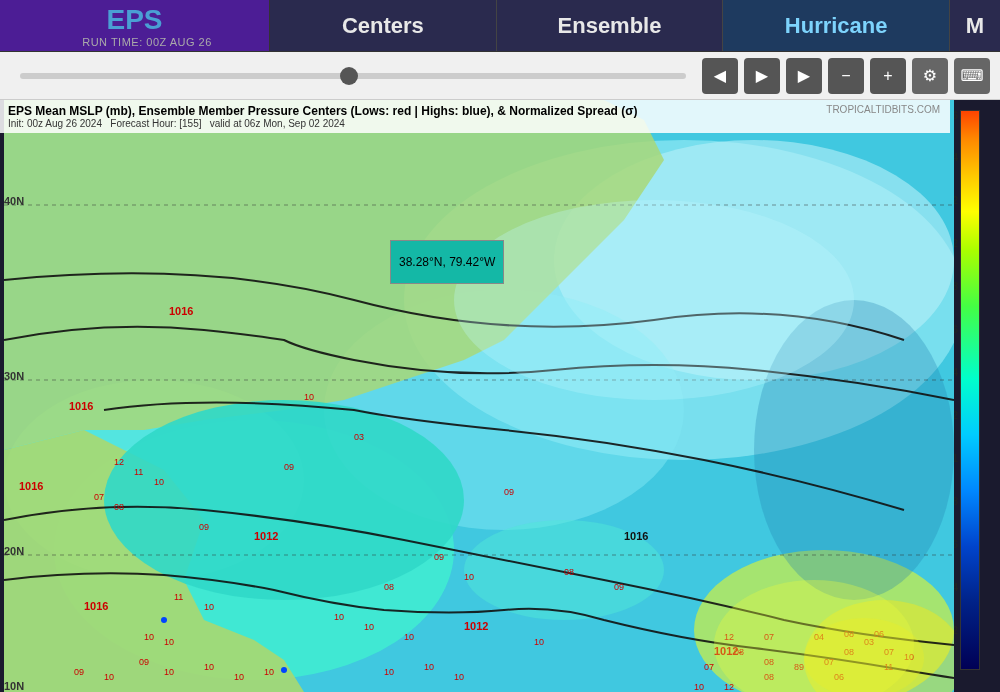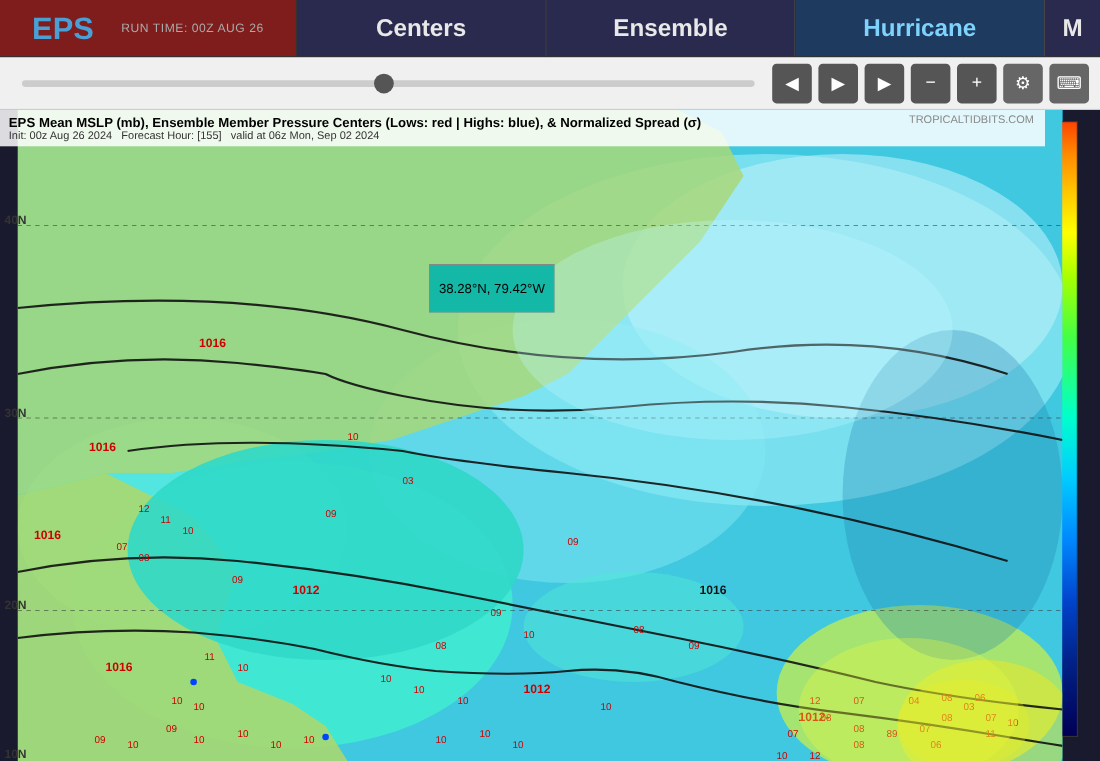--- a/index.html
+++ b/index.html
@@ -9,24 +9,24 @@
     #header {
       display: flex;
       align-items: stretch;
       background: #1a1a2e;
       height: 52px;
       border-bottom: 1px solid #333;
     }
     #logo-area {
       width: 270px;
       display: flex;
-      flex-direction: row;
+      flex-direction: column;
       align-items: center;
       justify-content: center;
-      background: #7f1d1d;
+      background: #4c1d95;
       border-right: 1px solid #333;
     }
     #logo-title {
       font-size: 28px;
       font-weight: bold;
       color: #4a9fd4;
     }
     #run-time {
       font-size: 11px;
       color: #aaa;
@@ -152,21 +152,21 @@
       position: absolute;
       right: 42px;
       font-size: 10px;
       color: #222;
       font-weight: bold;
     }
 
     
     #map-bg {
       position: absolute;
-      left: 16px; top: 0;
+      left: 4px; top: 0;
       width: 950px;
       height: 592px;
       background: 
         radial-gradient(ellipse at 70% 30%, #80e8f0 0%, #40c8e0 20%, #20b8d8 40%, #10a0c0 60%, #208888 80%, #306060 100%);
       overflow: hidden;
     }
 
     
     #info-bar {
       position: absolute;

